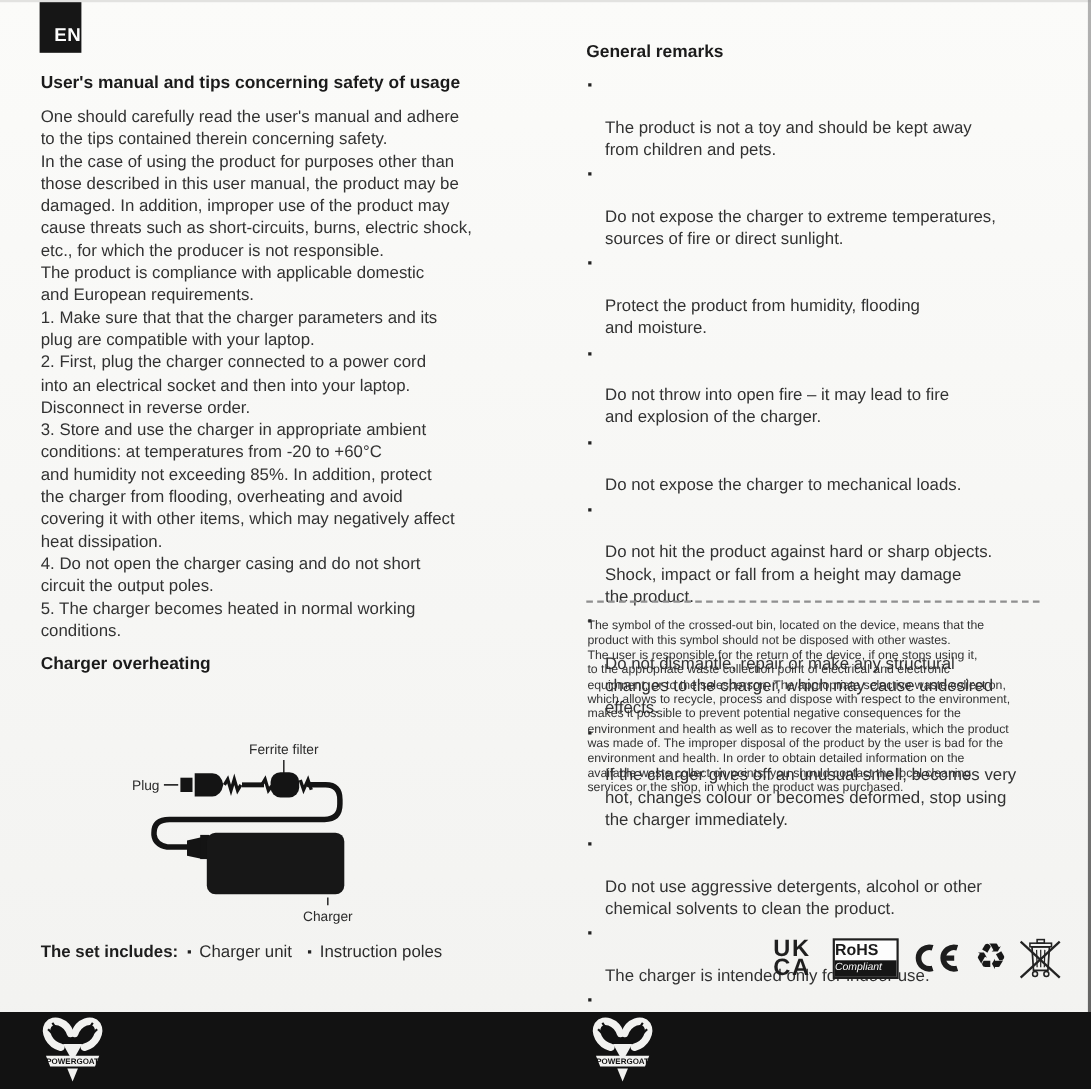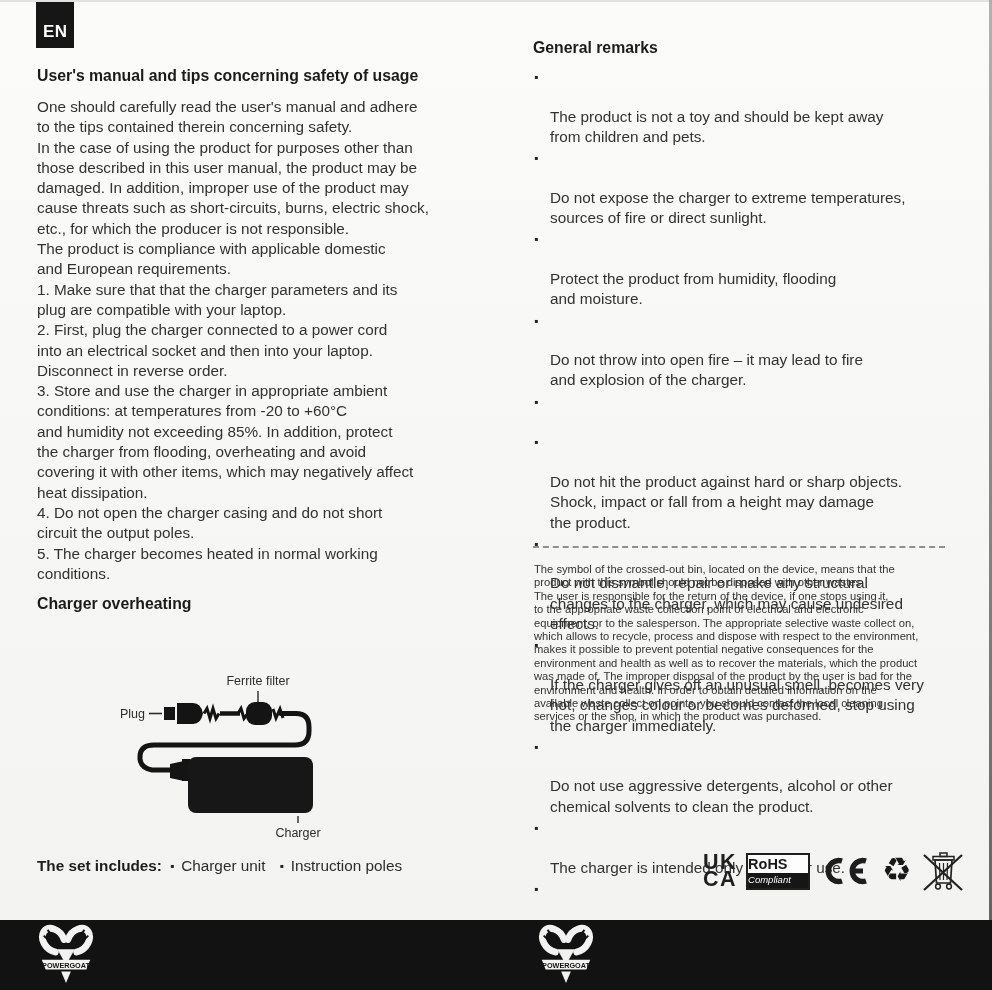--- a/index.html
+++ b/index.html
@@ -8,21 +8,21 @@
     background:linear-gradient(180deg,#fbfbf9 0%,#f7f7f5 45%,#f3f3f1 92%,#efefed 100%);
     font-family:"Liberation Sans",sans-serif;color:#303030;
   }
   .edge-right{position:absolute;right:0;top:0;width:3px;height:100%;
     background:linear-gradient(180deg,#9a9a9a,#2c2c2c);opacity:.75;}
   .edge-top{position:absolute;left:0;top:0;width:100%;height:2px;background:#e2e2e0;}
 
   .en-badge{
     position:absolute;left:36px;top:2px;width:38px;height:46px;background:#161616;
     color:#fdfdfd;font-weight:bold;font-size:17px;display:flex;align-items:flex-end;
-    padding:0 0 6px 7px;box-sizing:border-box;letter-spacing:.5px;
+    padding:0 0 6px 7px;box-sizing:border-box;letter-spacing:.5px;justify-content:flex-end;
   }
 
   h2{font-size:15.8px;font-weight:bold;color:#1b1b1b;margin:0;}
   .body-text{font-size:15.3px;line-height:20.3px;white-space:pre-line;color:#323232;}
 
   .col-left{position:absolute;left:37px;top:67px;width:482px;}
   .col-left .title{margin-bottom:12px;}
   .col-left .using-head{margin-top:10px;margin-bottom:9px;}
   .col-left .desc-head{margin-top:11px;}
 
@@ -45,21 +45,21 @@
   .set-line{position:absolute;left:37px;top:857px;display:flex;align-items:baseline;
     font-size:15.3px;color:#2c2c2c;text-align:right;}
   .set-line .lbl{font-weight:bold;color:#1d1d1d;margin-right:8px;}
   .set-items{display:flex;align-items:baseline;}
   .set-item{display:flex;align-items:baseline;margin-right:14px;}
   .set-item .bullet{margin-right:7px;position:relative;top:-1px;}
 
   .logos{position:absolute;left:703px;top:847px;width:262px;height:48px;
     display:flex;align-items:center;}
   .ukca{font-weight:bold;font-size:21.5px;line-height:17.5px;color:#1f1f1f;
-    letter-spacing:1.5px;margin-right:9px;}
+    letter-spacing:1.5px;margin-right:20px;}
   .rohs{width:60px;border:2.5px solid #1f1f1f;background:#fdfdfd;margin-right:14px;
     }
   .rohs .r-top{font-weight:bold;font-size:14.5px;color:#1a1a1a;padding:1px 0;}
   .rohs .r-bot{background:#161616;color:#fbfbfb;font-size:9.5px;font-style:italic;
     padding:1.5px 0 2.5px;}
   .ce-mark{margin-right:12px;}
   .recycle{font-size:33px;color:#181818;line-height:1;margin-right:10px;position:relative;top:-2px;}
   .weee{position:relative;top:0;}
 
   .footer{position:absolute;left:0;top:920px;width:992px;height:73px;background:#121212;}
@@ -177,20 +177,21 @@
         </li>
 
         <li>
           <span class="bullet">▪</span>
           <span>Do not throw into open fire – it may lead to fire
 and explosion of the charger.</span>
         </li>
 
         <li>
           <span class="bullet">▪</span>
+          <span>Do not expose the charger to mechanical loads.</span>
         </li>
 
         <li>
           <span class="bullet">▪</span>
           <span>Do not hit the product against hard or sharp objects.
 Shock, impact or fall from a height may damage
 the product.</span>
         </li>
 
         <li>

